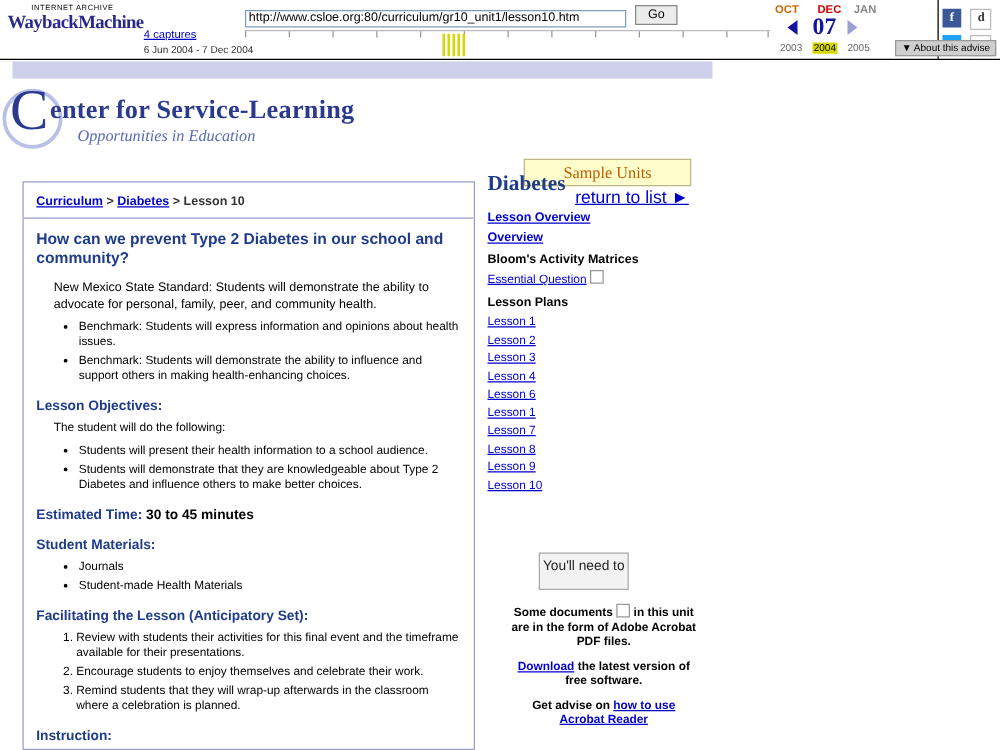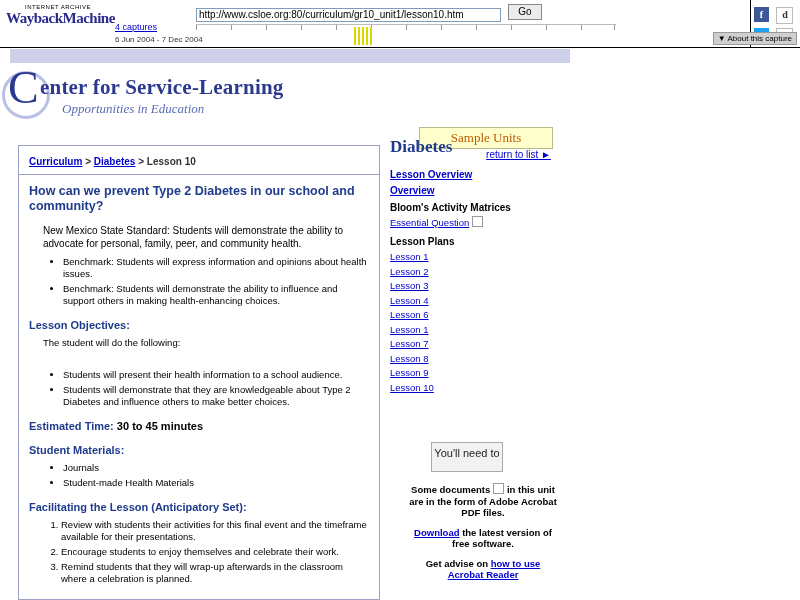--- a/index.html
+++ b/index.html
@@ -293,21 +293,21 @@
     font-weight: normal;
     color: #c05a00;
     line-height: 20px;
     text-align: right;
   }
   .return-link {
     position: absolute;
     left: 419px; top: 100px;
     width: 132px;
     text-align: right;
-    font-size: 10px;
+    font-size: 14px;
     color: #0000cc;
   }
   .return-link a { color: #0000cc; text-decoration: underline; }
 
   
   .content-col {
     position: absolute;
     left: 18px; top: 96px;
     width: 362px;
     background: #ffffff;
@@ -377,21 +377,21 @@
     color: #1f3b8c;
     margin: 12px 0 6px 0;
   }
   h2.sec .inline {
     color: #000;
     font-weight: bold;
   }
   p.para {
     font-size: 9.5px;
     color: #000;
-    margin: 0 0 20px 14px;
+    margin: 0 0 6px 14px;
     line-height: 12px;
   }
 
   
   .right-col {
     position: absolute;
     left: 390px; top: 88px;
     width: 186px;
   }
   h2.right-title {
@@ -511,30 +511,43 @@
       <span class="wb-tick" style="left:418px"></span>
       <div class="wb-bars">
         <i style="left:0px"></i>
         <i style="left:4px"></i>
         <i style="left:8px"></i>
         <i style="left:12px"></i>
         <i style="left:16px"></i>
       </div>
     </div>
 
+    <div class="wb-dates">
+      <span class="wb-mon prev">OCT</span>
+      <span class="wb-mon cur">DEC</span>
+      <span class="wb-mon next">JAN</span>
+      <span class="wb-arrow-l"></span>
+      <span class="wb-day">07</span>
+      <span class="wb-arrow-r"></span>
+      <div class="wb-years">
+        <span class="y0">2003</span>
+        <span class="y1">2004</span>
+        <span class="y2">2005</span>
+      </div>
+    </div>
   </div>
 
   <div class="wb-social">
     <span class="wb-ico">f</span>
     <span class="wb-ico dg">d</span>
     <span class="wb-ico tw row2">t</span>
     <span class="wb-ico dg row2">r</span>
   </div>
 
-  <div class="wb-about">▼ About this capture</div>
+  <div class="wb-about">▼ About this advise</div>
 </div>
 
 <div class="page">
 
   <div class="topband"></div>
   <div class="leftband"></div>
 
   <div class="hdr">
     <span class="logo-ring"></span>
     <span class="logo-c">C</span>

